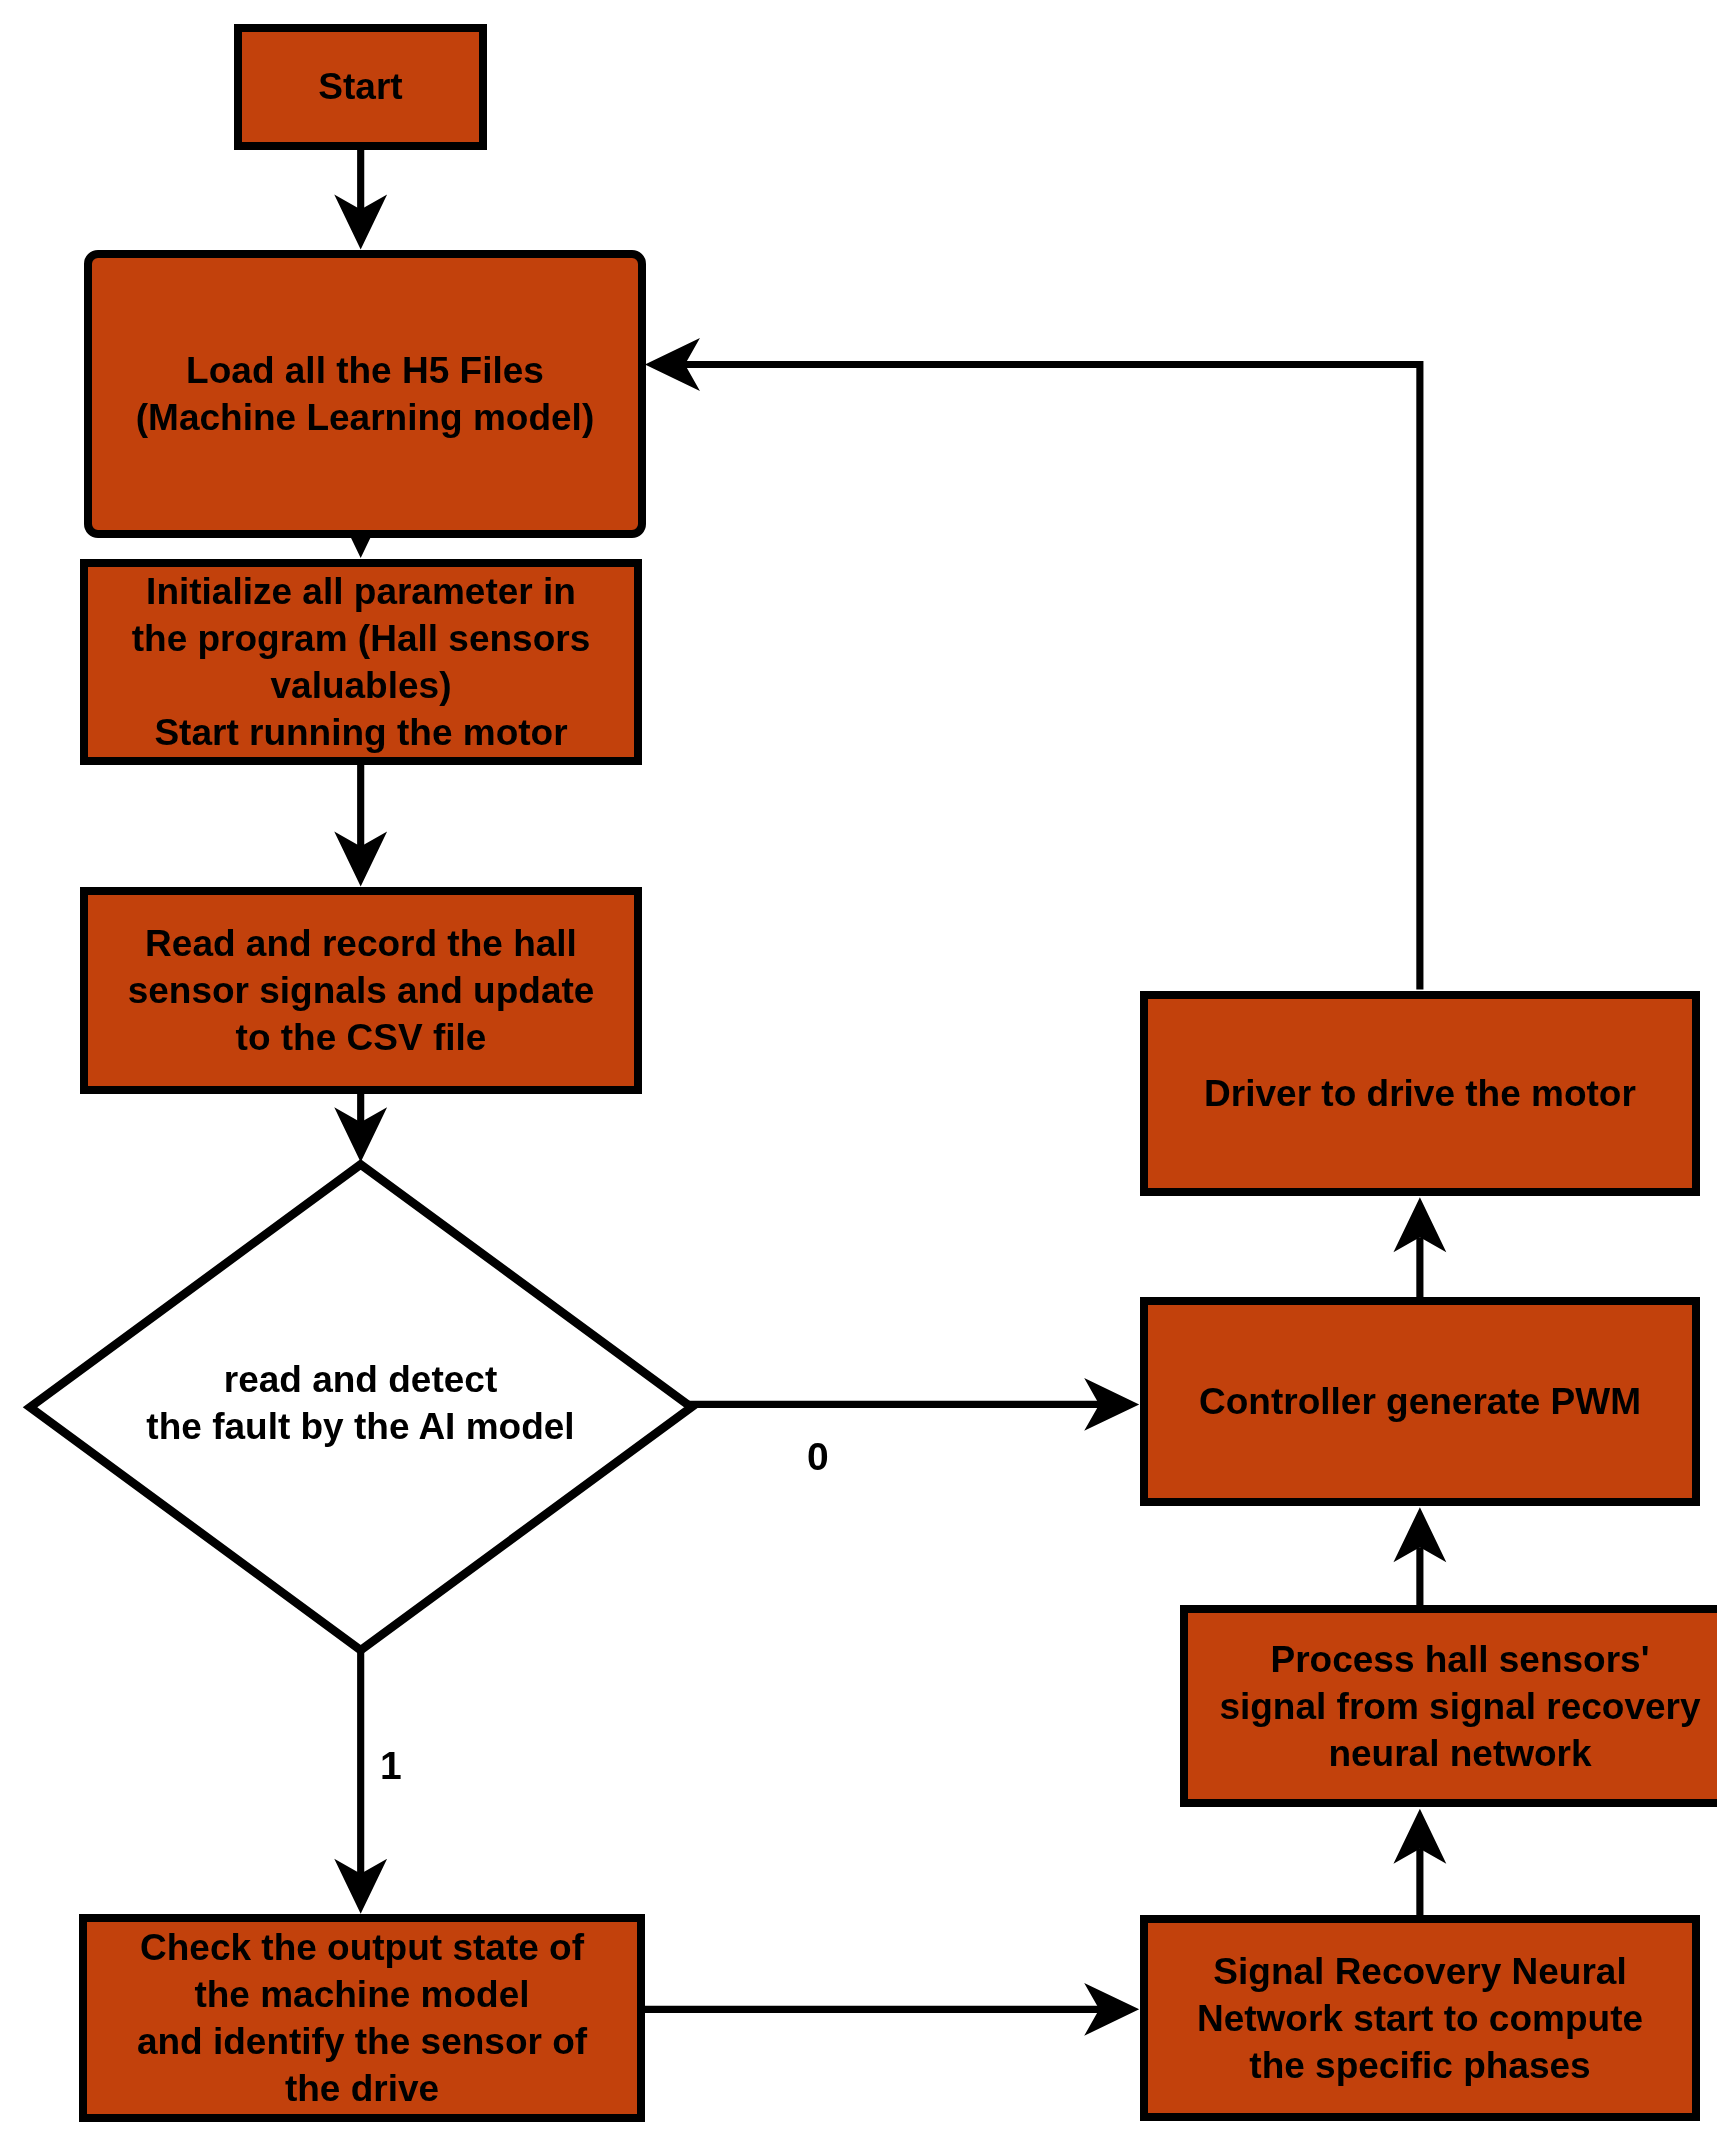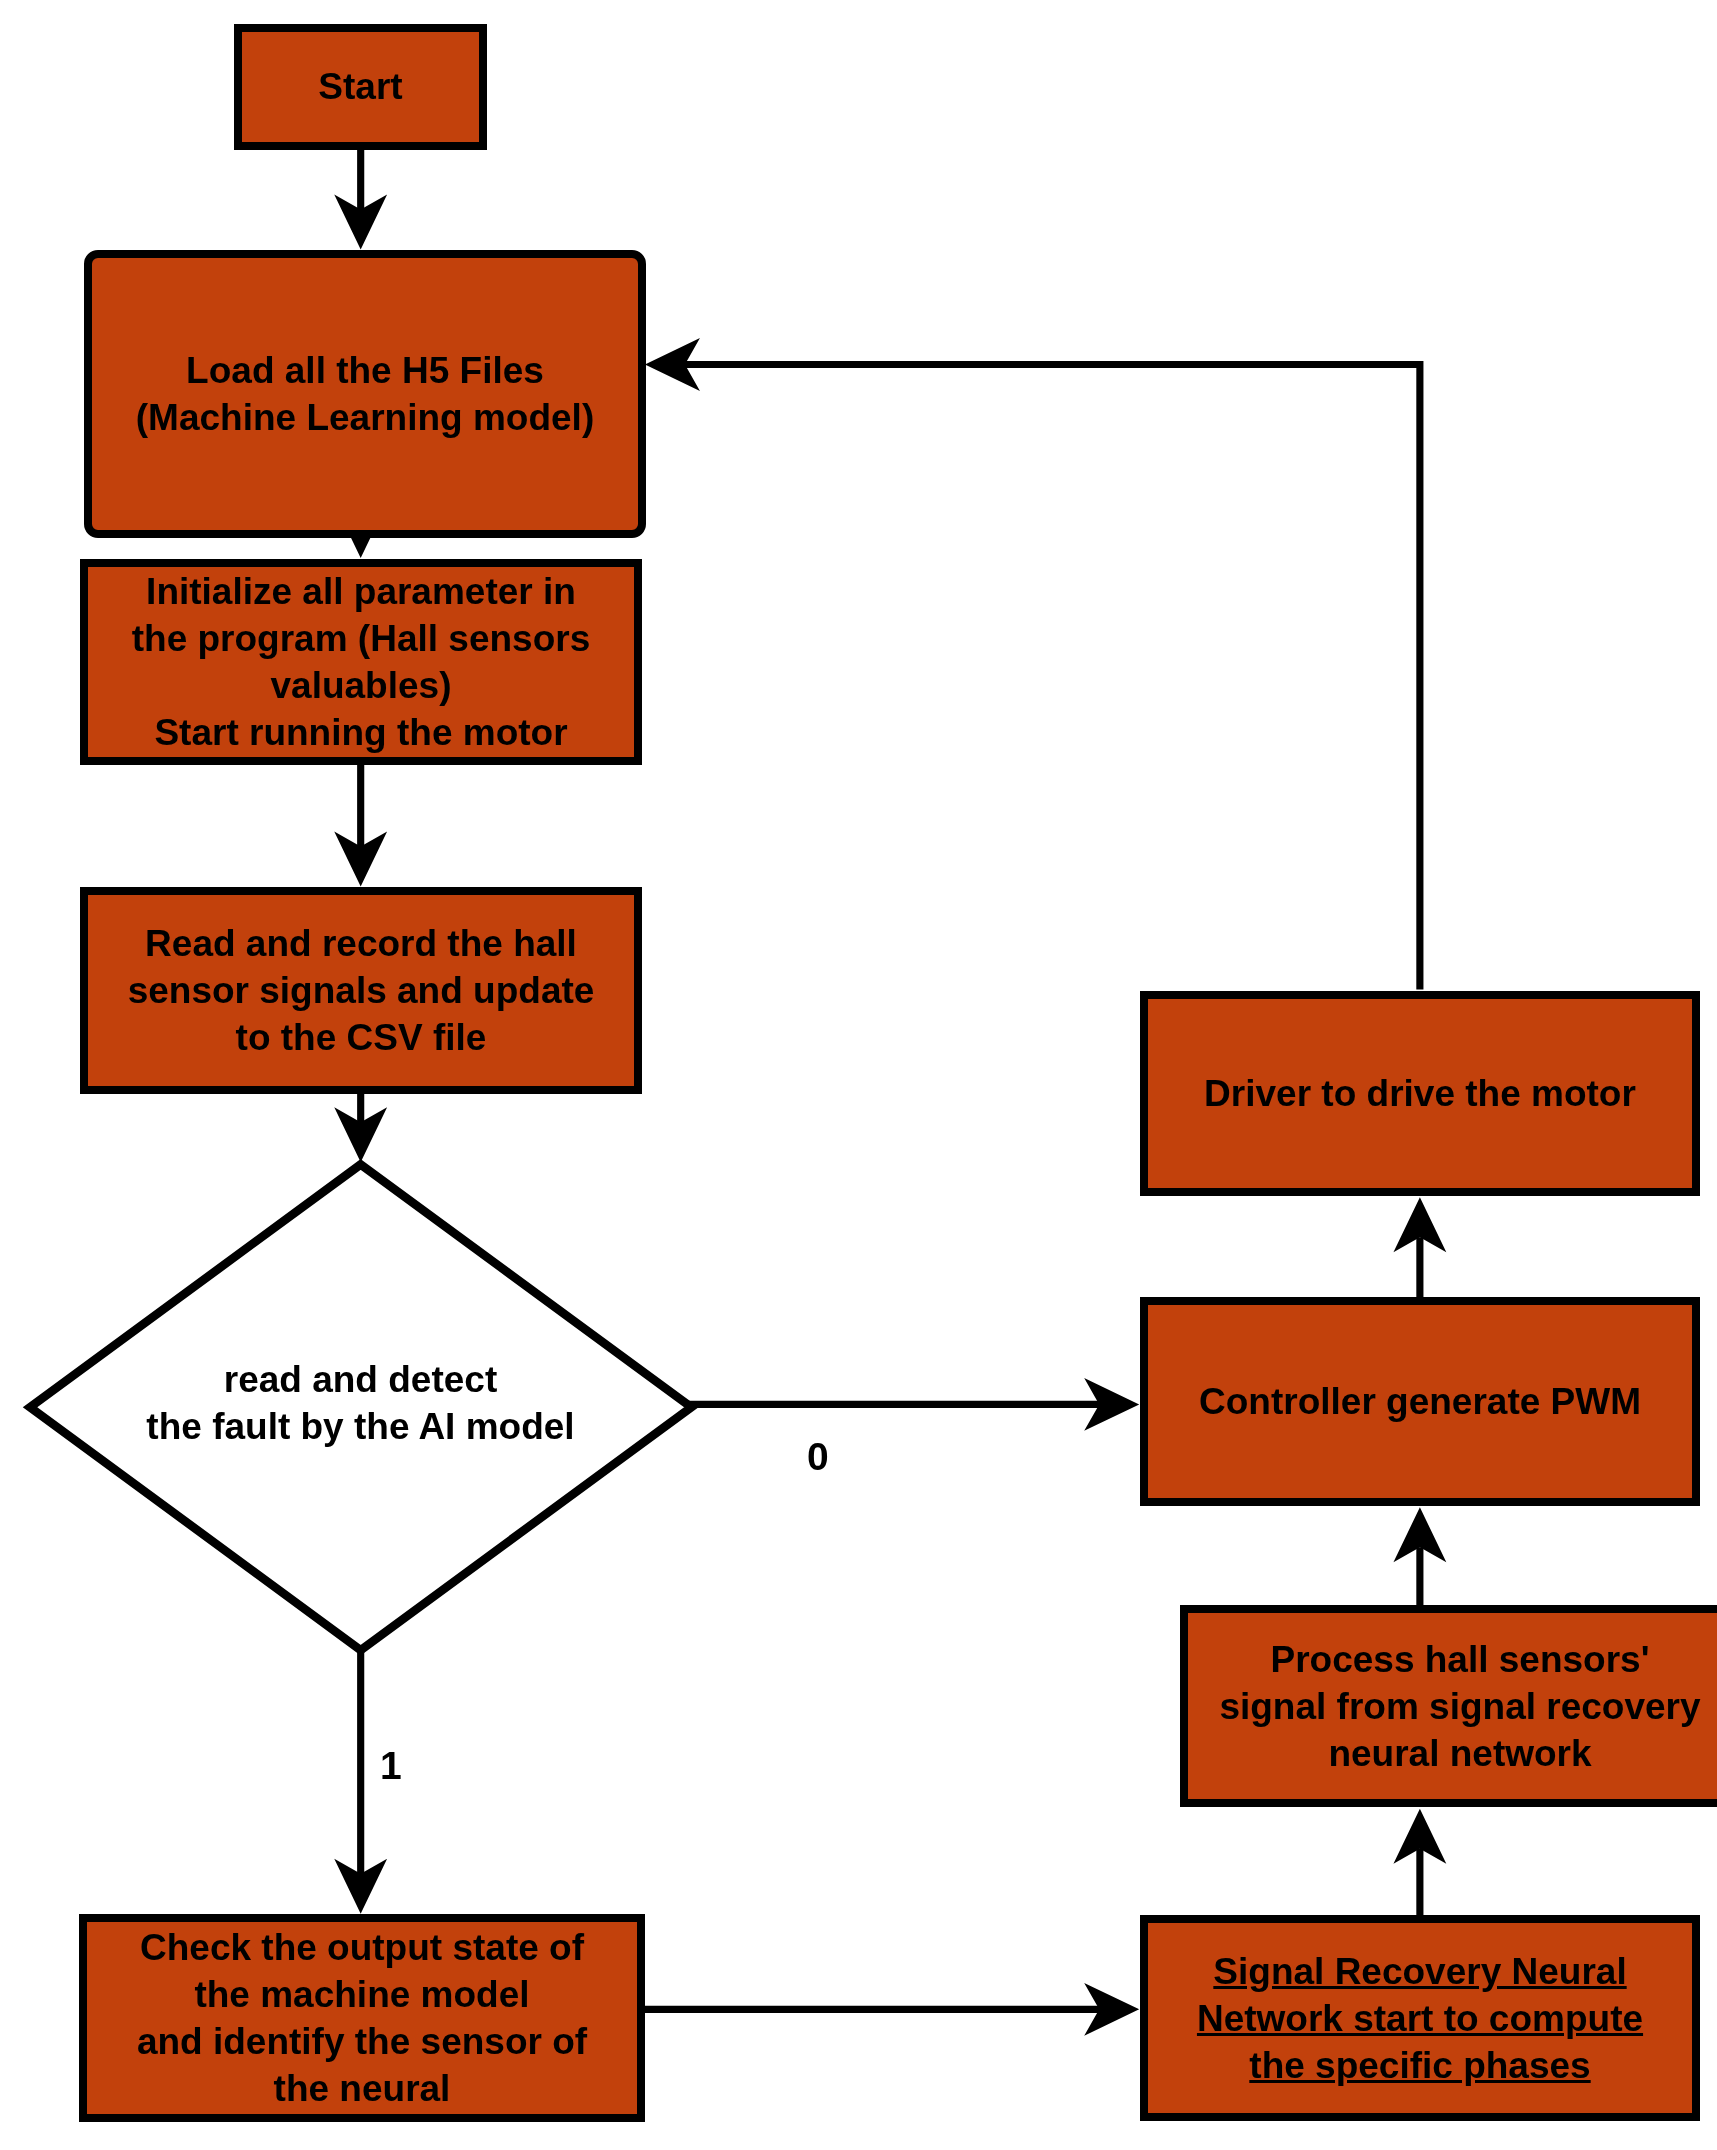--- a/index.html
+++ b/index.html
@@ -55,21 +55,21 @@
   .ln { pointer-events: none; }
   
   #node-start        { left: 234px;  top: 23.6px;   width: 253px; height: 126px; }
   #node-load         { left: 84px;  top: 250px;  width: 562px; height: 288px; border-radius: 14px; }
   #node-initialize   { left: 80px;  top: 559px;  width: 562px; height: 206px; }
   #node-read-record  { left: 80px;  top: 887px; width: 562px; height: 207px; }
   #node-check-output { left: 79px;  top: 1914px; width: 566px; height: 208px; }
   #node-driver       { left: 1140px; top: 991px; width: 560px; height: 205px; }
   #node-controller   { left: 1140px; top: 1297px; width: 560px; height: 209px; }
   #node-process      { left: 1140px; top: 1605px; width: 560px; height: 202px; margin-left: 40px; }
-  #node-signal       { left: 1140px; top: 1915px; width: 560px; height: 206px; text-decoration: underline; }
+  #node-signal       { left: 1140px; top: 1915px; width: 560px; height: 206px; }
 </style>
 </head>
 <body>
 
 <div id="stage">
 
   <svg id="wires" width="1717" height="2151" viewBox="0 0 2404 3011">
 
     <polygon points="505,1630 968,1970 505,2310 42,1970" fill="#ffffff" stroke="#000000" stroke-width="12"></polygon>
 
@@ -153,21 +153,21 @@
 
   <div class="diamond-label">
     <div class="ln">read and detect</div>
     <div class="ln">the fault by the AI model</div>
   </div>
 
   <div class="box" id="node-check-output">
     <div class="ln">Check the output state of</div>
     <div class="ln">the machine model</div>
     <div class="ln">and identify the sensor of</div>
-    <div class="ln">the neural</div>
+    <div class="ln">the drive</div>
   </div>
 
   <div class="box" id="node-driver">
     <div class="ln">Driver to drive the motor</div>
   </div>
 
   <div class="box" id="node-controller">
     <div class="ln">Controller generate PWM</div>
   </div>
 

